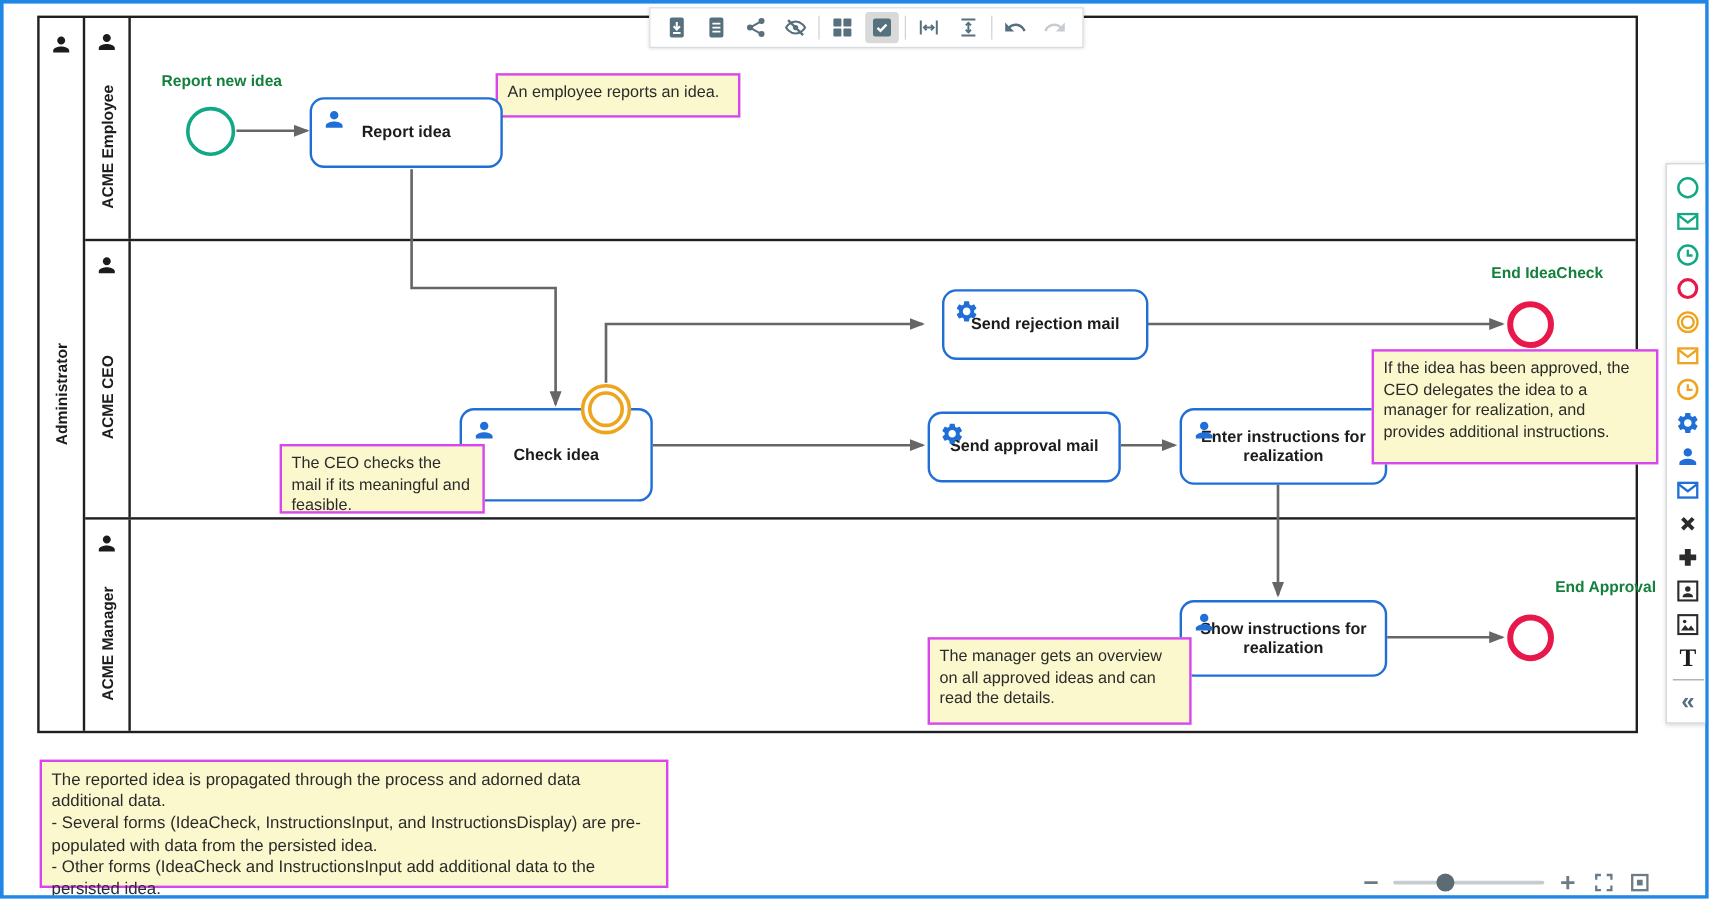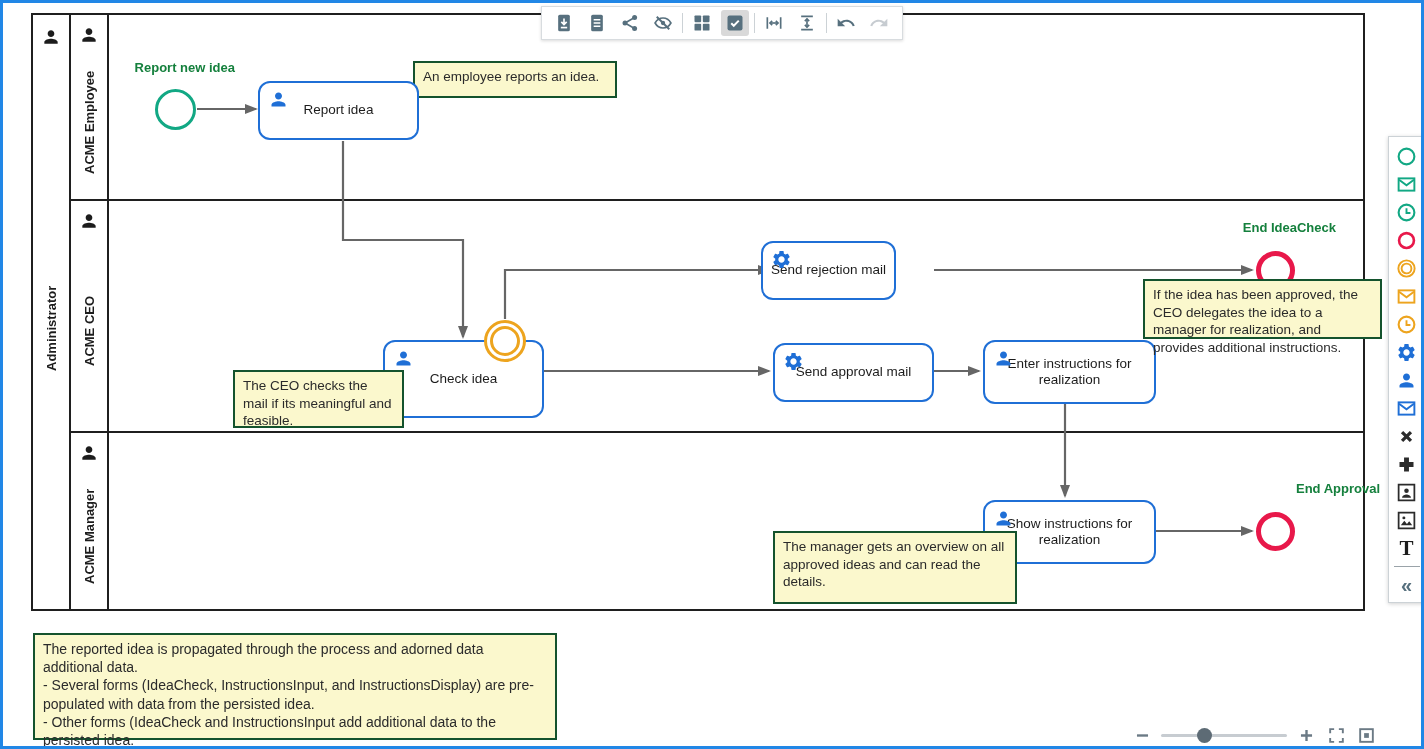--- a/index.html
+++ b/index.html
@@ -13,30 +13,30 @@
   .lane { display:flex; }
   .lane-1 { height:186px; border-bottom:2px solid #1f1f1f; }
   .lane-2 { height:232px; border-bottom:2px solid #1f1f1f; }
   .lane-3 { flex:1; }
   .lane-header { width:38px; border-right:2px solid #1f1f1f; display:flex; flex-direction:column; align-items:center; padding-top:10px; }
   .vlabel { flex:1; display:flex; align-items:center; justify-content:center; writing-mode:vertical-rl; transform:rotate(180deg); font-weight:bold; font-size:13px; color:#1c1c1c; white-space:nowrap; padding:6px 0; }
   .head-icon { width:20px; height:20px; color:#1c1c1c; flex:none; }
 
   
   .node { position:absolute; z-index:10; }
-  .task { border:2px solid #1f6fd6; border-radius:12px; background:#fff; display:flex; align-items:center; justify-content:center; text-align:center; font-weight:normal; font-size:13.5px; line-height:1.2; color:#1c1c1c; padding:4px 3px; }
+  .task { border:2px solid #1f6fd6; border-radius:12px; background:#fff; display:flex; align-items:center; justify-content:center; text-align:center; font-weight:bold; font-size:13.5px; line-height:1.2; color:#1c1c1c; padding:4px 3px; }
   .task .ticon { position:absolute; left:8px; top:6px; width:21px; height:21px; color:#1f6fd6; }
   .event-circle { border-radius:50%; background:#fff; }
   .evt-label { position:absolute; font-weight:bold; font-size:13px; color:#15803d; text-align:right; z-index:11; }
   .start { width:41px; height:41px; border:3px solid #12a884; }
   .end { width:39px; height:39px; border:5px solid #e8184a; }
   .boundary { width:42px; height:42px; border:3px solid #eda41e; background:#fff; z-index:12; }
   .boundary .inner { position:absolute; inset:3px; border:3px solid #eda41e; border-radius:50%; background:#fff; }
 
-  .annotation { position:absolute; background:#fbf8cd; border:2px solid #14532d; color:#2b2b2b; font-size:13.5px; line-height:1.3; padding:5px 8px; z-index:20; white-space:pre-line; }
+  .annotation { position:absolute; background:#fbf8cd; border:2px solid #d946ef; color:#2b2b2b; font-size:13.5px; line-height:1.3; padding:5px 8px; z-index:20; white-space:pre-line; }
 
   .connectors { position:absolute; inset:0; z-index:5; pointer-events:none; }
 
   
   .toolbar { position:absolute; left:538px; top:3px; width:362px; height:34px; background:#fff; border:1px solid #d8dcdf; box-shadow:0 1px 3px rgba(0,0,0,.15); display:flex; align-items:center; gap:5px; padding:0 8px; z-index:50; }
   .tbtn { width:28px; height:26px; display:flex; align-items:center; justify-content:center; color:#57707e; border-radius:3px; cursor:pointer; flex:none; }
   .tbtn svg { width:20px; height:20px; }
   .tbtn.active { background:#d9d9d9; }
   .tbtn.disabled { color:#c7ccd1; }
   .tsep { width:1px; height:20px; background:#ccd2d6; flex:none; }
@@ -138,21 +138,21 @@
     <span>Report idea</span>
   </div>
 
   <div class="node task" style="left:380px; top:337px; width:161px; height:78px;">
     <svg class="ticon" viewBox="0 0 24 24">
         <path fill="currentColor" d="M12 12c2.21 0 4-1.79 4-4s-1.79-4-4-4-4 1.79-4 4 1.79 4 4 4zm0 2c-2.67 0-8 1.34-8 4v2h16v-2c0-2.66-5.33-4-8-4z"></path>
       </svg>
     <span>Check idea</span>
   </div>
 
-  <div class="node task" style="left:758px; top:238px; width:135px; height:59px;">
+  <div class="node task" style="left:782px; top:238px; width:172px; height:59px;">
     <svg class="ticon" viewBox="0 0 24 24">
         <path fill="currentColor" d="M19.14,12.94c0.04-0.3,0.06-0.61,0.06-0.94c0-0.32-0.02-0.64-0.07-0.94l2.03-1.58c0.18-0.14,0.23-0.41,0.12-0.61 l-1.92-3.32c-0.12-0.22-0.37-0.29-0.59-0.22l-2.39,0.96c-0.5-0.38-1.03-0.7-1.62-0.94L14.4,2.81c-0.04-0.24-0.24-0.41-0.48-0.41 h-3.84c-0.24,0-0.43,0.17-0.47,0.41L9.25,5.35C8.66,5.59,8.12,5.92,7.63,6.29L5.24,5.33c-0.22-0.08-0.47,0-0.59,0.22L2.74,8.87 C2.62,9.08,2.66,9.34,2.86,9.48l2.03,1.58C4.84,11.36,4.8,11.69,4.8,12s0.02,0.64,0.07,0.94l-2.03,1.58 c-0.18,0.14-0.23,0.41-0.12,0.61l1.92,3.32c0.12,0.22,0.37,0.29,0.59,0.22l2.39-0.96c0.5,0.38,1.03,0.7,1.62,0.94l0.36,2.54 c0.05,0.24,0.24,0.41,0.48,0.41h3.84c0.24,0,0.44-0.17,0.47-0.41l0.36-2.54c0.59-0.24,1.13-0.56,1.62-0.94l2.39,0.96 c0.22,0.08,0.47,0,0.59-0.22l1.92-3.32c0.12-0.22,0.07-0.47-0.12-0.61L19.14,12.94z M12,15.6c-1.98,0-3.6-1.62-3.6-3.6 s1.62-3.6,3.6-3.6s3.6,1.62,3.6,3.6S13.98,15.6,12,15.6z"></path>
       </svg>
     <span>Send rejection mail</span>
   </div>
 
   <div class="node task" style="left:770px; top:340px; width:161px; height:59px;">
     <svg class="ticon" viewBox="0 0 24 24">
         <path fill="currentColor" d="M19.14,12.94c0.04-0.3,0.06-0.61,0.06-0.94c0-0.32-0.02-0.64-0.07-0.94l2.03-1.58c0.18-0.14,0.23-0.41,0.12-0.61 l-1.92-3.32c-0.12-0.22-0.37-0.29-0.59-0.22l-2.39,0.96c-0.5-0.38-1.03-0.7-1.62-0.94L14.4,2.81c-0.04-0.24-0.24-0.41-0.48-0.41 h-3.84c-0.24,0-0.43,0.17-0.47,0.41L9.25,5.35C8.66,5.59,8.12,5.92,7.63,6.29L5.24,5.33c-0.22-0.08-0.47,0-0.59,0.22L2.74,8.87 C2.62,9.08,2.66,9.34,2.86,9.48l2.03,1.58C4.84,11.36,4.8,11.69,4.8,12s0.02,0.64,0.07,0.94l-2.03,1.58 c-0.18,0.14-0.23,0.41-0.12,0.61l1.92,3.32c0.12,0.22,0.37,0.29,0.59,0.22l2.39-0.96c0.5,0.38,1.03,0.7,1.62,0.94l0.36,2.54 c0.05,0.24,0.24,0.41,0.48,0.41h3.84c0.24,0,0.44-0.17,0.47-0.41l0.36-2.54c0.59-0.24,1.13-0.56,1.62-0.94l2.39,0.96 c0.22,0.08,0.47,0,0.59-0.22l1.92-3.32c0.12-0.22,0.07-0.47-0.12-0.61L19.14,12.94z M12,15.6c-1.98,0-3.6-1.62-3.6-3.6 s1.62-3.6,3.6-3.6s3.6,1.62,3.6,3.6S13.98,15.6,12,15.6z"></path>
       </svg>
@@ -168,22 +168,22 @@
 
   <div class="node task" style="left:980px; top:497px; width:173px; height:64px;">
     <svg class="ticon" viewBox="0 0 24 24">
         <path fill="currentColor" d="M12 12c2.21 0 4-1.79 4-4s-1.79-4-4-4-4 1.79-4 4 1.79 4 4 4zm0 2c-2.67 0-8 1.34-8 4v2h16v-2c0-2.66-5.33-4-8-4z"></path>
       </svg>
     <span>Show instructions for realization</span>
   </div>
 
   <div class="annotation" style="left:410px; top:58px; width:204px; height:37px; z-index:8;">An employee reports an idea.</div>
   <div class="annotation" style="left:230px; top:367px; width:171px; height:58px;">The CEO checks the mail if its meaningful and feasible.</div>
-  <div class="annotation" style="left:1140px; top:276px; width:239px; height:60px;">If the idea has been approved, the CEO delegates the idea to a manager for realization, and provides additional instructions.</div>
-  <div class="annotation" style="left:770px; top:528px; width:244px; height:73px;">The manager gets an overview on all approved ideas and can read the details.</div>
+  <div class="annotation" style="left:1140px; top:288px; width:239px; height:96px;">If the idea has been approved, the CEO delegates the idea to a manager for realization, and provides additional instructions.</div>
+  <div class="annotation" style="left:770px; top:528px; width:220px; height:73px;">The manager gets an overview on all approved ideas and can read the details.</div>
   <div class="annotation" style="left:30px; top:630px; width:524px; height:107px; font-size:14px;">The reported idea is propagated through the process and adorned data additional data.
 - Several forms (IdeaCheck, InstructionsInput, and InstructionsDisplay) are pre-populated with data from the persisted idea.
 - Other forms (IdeaCheck and InstructionsInput add additional data to the persisted idea.</div>
 
   <div class="toolbar">
     <div class="tbtn">
       <svg viewBox="0 0 24 24">
           <rect x="5" y="2" width="14" height="20" rx="2" fill="currentColor"></rect>
           <path d="M12 6.5v7M8.8 10.7L12 13.9l3.2-3.2" stroke="#fff" stroke-width="2" fill="none"></path>
           <path d="M8.2 17.5h7.6" stroke="#fff" stroke-width="2"></path>

